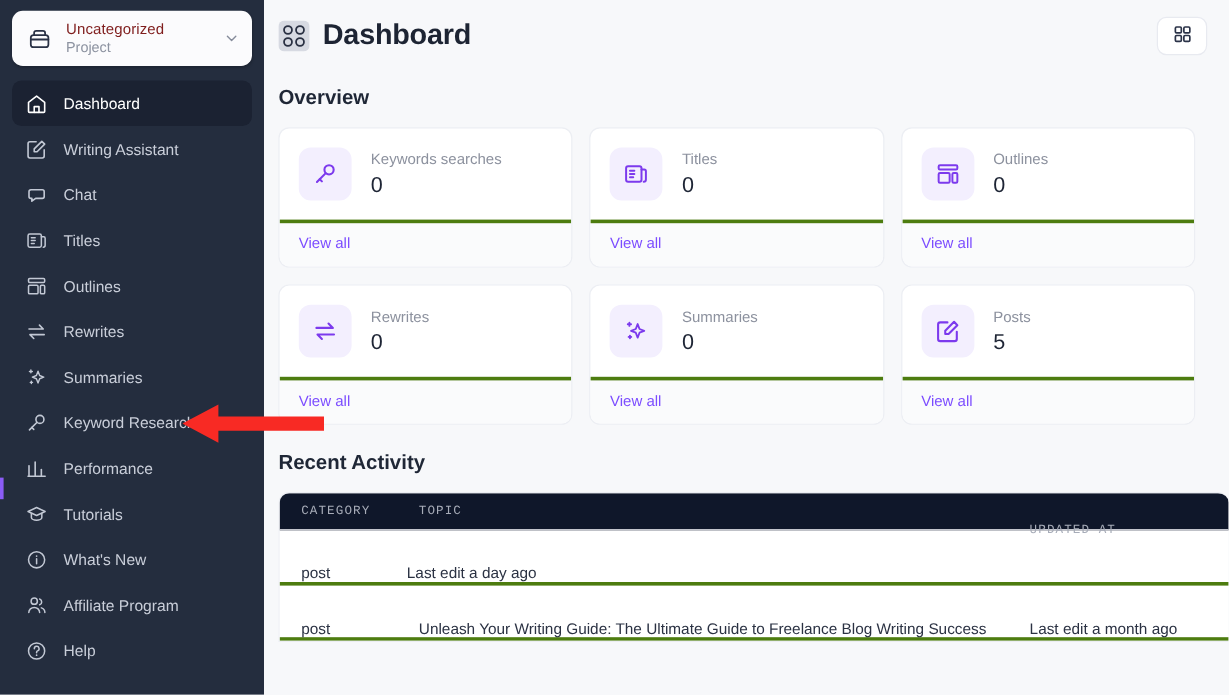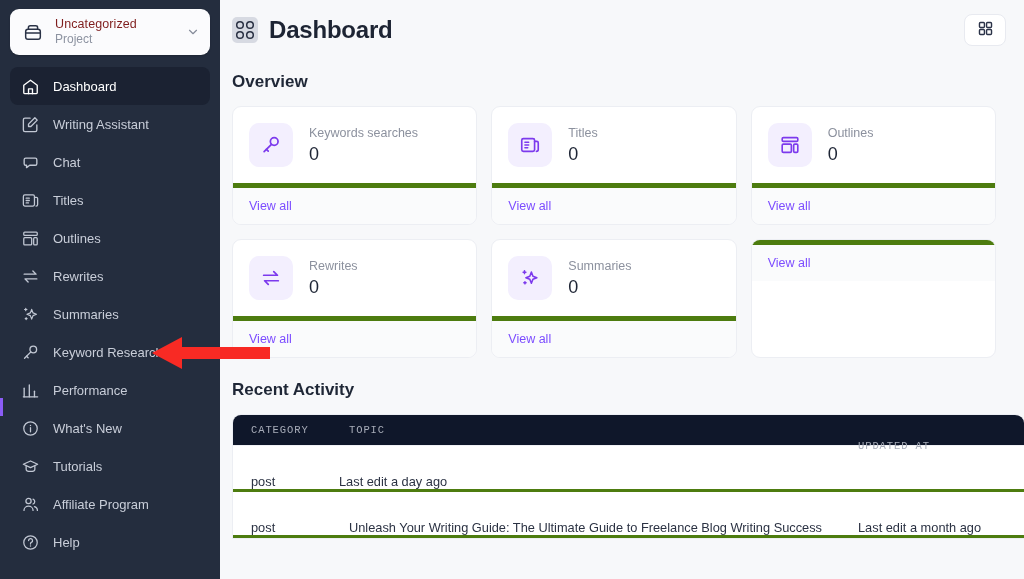--- a/index.html
+++ b/index.html
@@ -85,21 +85,21 @@
   .card-ico {
     width: 44px; height: 44px; flex: 0 0 44px;
     border-radius: 10px; background: #f3effe;
     display: flex; align-items: center; justify-content: center;
     color: #7c3aed; margin-right: 16px;
   }
   .card-ico svg { width: 22px; height: 22px; }
   .card-label { font-size: 12.5px; color: #8c919e; }
   .card-value { font-size: 18px; color: #1e2535; margin-top: 4px; }
   .card-foot {
-    border-top: 5px solid #4d7c0f;
+    border-top: 3px solid #4d7c0f;
     background: #fafbfc;
     padding: 8px 16px 10px 16px;
   }
   .view-all { font-size: 12.5px; color: #7c4dff; }
 
   .table-wrap {
     margin-top: 14px;
     background: #ffffff;
     border: 1px solid #eceef3; border-top-left-radius: 9px; border-top-right-radius: 9px;
     margin-right: -28px; border-right: none;
@@ -215,33 +215,33 @@
               <path d="M4 20V9"></path>
               <path d="M10.5 20V5"></path>
               <path d="M17 20v-7"></path>
               <path d="M3 20h18"></path>
             </svg></span>
         <span class="nav-label">Performance</span>
       </div>
 
       <div class="nav-item">
         <span class="nav-ico"><svg viewBox="0 0 24 24" fill="none" stroke="currentColor" stroke-width="1.6" stroke-linecap="round" stroke-linejoin="round">
+              <path d="M12 5 3 9.2l9 4.2 9-4.2z"></path>
+              <path d="M6.5 11.3v4.2c0 1.5 2.5 2.8 5.5 2.8s5.5-1.3 5.5-2.8v-4.2"></path>
+            </svg></span>
+        <span class="nav-label">Tutorials</span>
+      </div>
+
+      <div class="nav-item">
+        <span class="nav-ico"><svg viewBox="0 0 24 24" fill="none" stroke="currentColor" stroke-width="1.6" stroke-linecap="round" stroke-linejoin="round">
               <circle cx="12" cy="12" r="8.5"></circle>
               <path d="M12 11v5.2"></path>
               <circle cx="12" cy="8.1" r=".9" fill="currentColor" stroke="none"></circle>
             </svg></span>
         <span class="nav-label">What's New</span>
-      </div>
-
-      <div class="nav-item">
-        <span class="nav-ico"><svg viewBox="0 0 24 24" fill="none" stroke="currentColor" stroke-width="1.6" stroke-linecap="round" stroke-linejoin="round">
-              <path d="M12 5 3 9.2l9 4.2 9-4.2z"></path>
-              <path d="M6.5 11.3v4.2c0 1.5 2.5 2.8 5.5 2.8s5.5-1.3 5.5-2.8v-4.2"></path>
-            </svg></span>
-        <span class="nav-label">Tutorials</span>
       </div>
 
       <div class="nav-item">
         <span class="nav-ico"><svg viewBox="0 0 24 24" fill="none" stroke="currentColor" stroke-width="1.6" stroke-linecap="round" stroke-linejoin="round">
               <circle cx="9.5" cy="7.5" r="3.3"></circle>
               <path d="M3.8 19.5c0-3.1 2.6-5.4 5.7-5.4s5.7 2.3 5.7 5.4"></path>
               <path d="M15.2 5.2a3.3 3.3 0 0 1 0 6.2"></path>
               <path d="M17 14.6c2.2.6 3.7 2.5 3.7 4.9"></path>
             </svg></span>
         <span class="nav-label">Affiliate Program</span>
@@ -384,20 +384,32 @@
               <span class="card-label" style="display:block">Summaries</span>
               <span class="card-value" style="display:block">0</span>
             </span>
           </div>
           <div class="card-foot">
             <a class="view-all">View all</a>
           </div>
         </div>
 
         <div class="card">
+          <div class="card-body">
+            <span class="card-ico">
+                <svg viewBox="0 0 24 24" fill="none" stroke="currentColor" stroke-width="1.9" stroke-linecap="round" stroke-linejoin="round">
+                  <path d="M20 12.5V19a2 2 0 0 1-2 2H5a2 2 0 0 1-2-2V6a2 2 0 0 1 2-2h6.5"></path>
+                  <path d="M17.5 3.5 20.5 6.5 12.5 14.5H9.5v-3z"></path>
+                </svg>
+              </span>
+            <span>
+              <span class="card-label" style="display:block">Posts</span>
+              <span class="card-value" style="display:block">5</span>
+            </span>
+          </div>
           <div class="card-foot">
             <a class="view-all">View all</a>
           </div>
         </div>
 
       </div>
 
       <h2 class="section-title" style="margin:22px 0 0 0">Recent Activity</h2>
 
       <div class="table-wrap">

